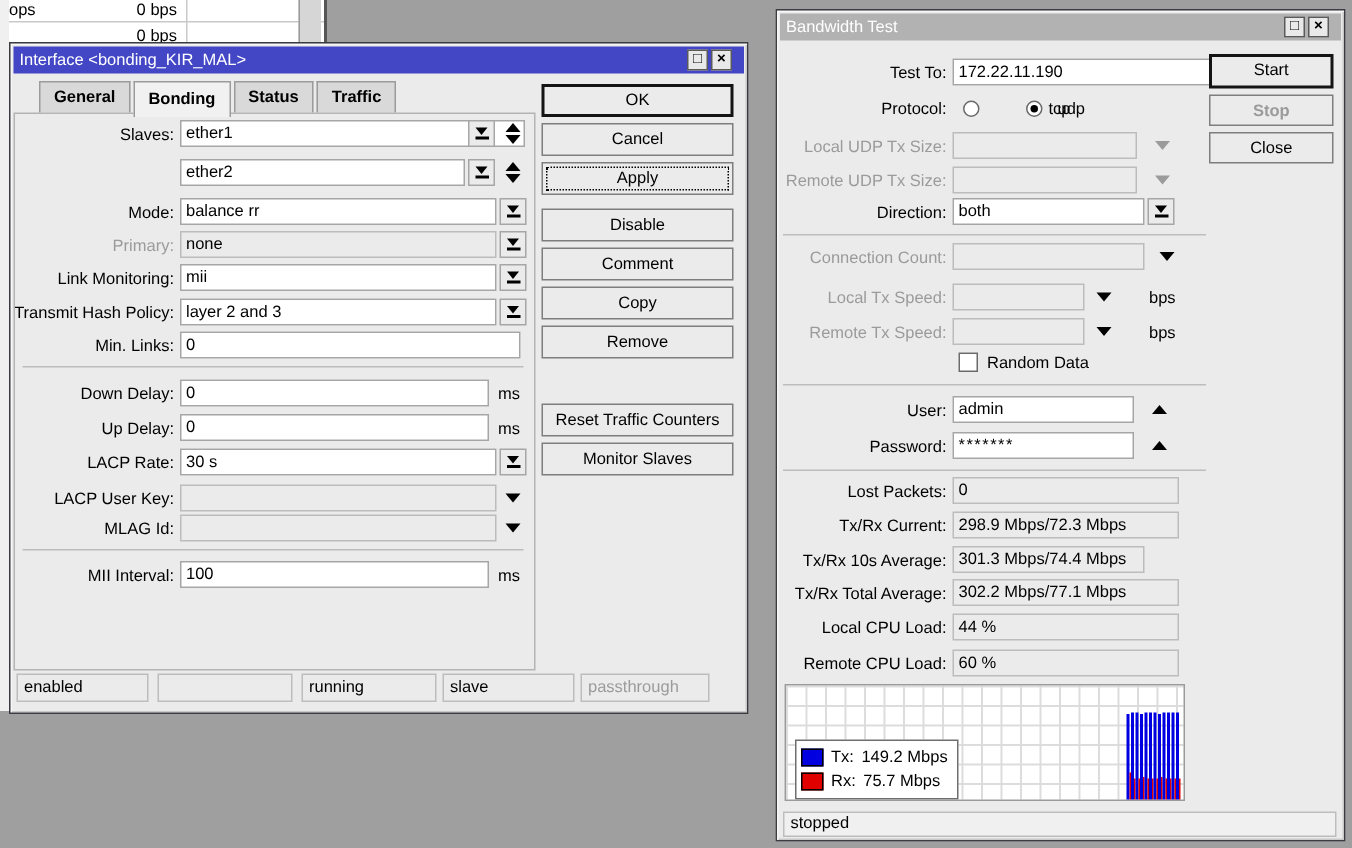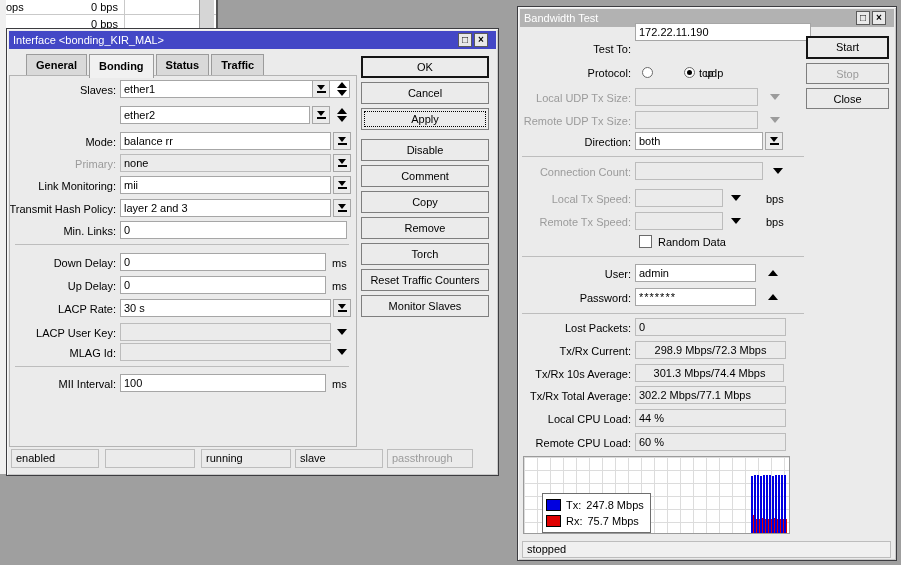--- a/index.html
+++ b/index.html
@@ -48,36 +48,36 @@
               border-top:6px solid #000; }
   .arr { position:absolute; width:0; height:0; }
   .arr.down { border-left:5px solid transparent; border-right:5px solid transparent; border-top:6px solid #000; }
   .arr.up   { border-left:5px solid transparent; border-right:5px solid transparent; border-bottom:6px solid #000; }
   .arr.gray { border-top-color:#9b9b9b; }
   .sep { position:absolute; height:1px; background:#bdbdbd; }
   .btn { position:absolute; box-sizing:border-box; background:#ebebeb; border:1px solid #7e7e7e;
          text-align:center; line-height:20px; }
   .btn.default { border:2px solid #141414; line-height:18px; }
   .btn.focusd  { outline:1px dotted #000; outline-offset:-4px; }
-  .btn.dis { color:#9b9b9b; }
+  .btn.dis { color:#9b9b9b;font-weight:bold; }
   .statcell { position:absolute; height:19px; box-sizing:border-box; border:1px solid #bdbdbd;
               line-height:17px; padding:0 4px; white-space:nowrap; overflow:hidden; }
   .radio { position:absolute; width:11px; height:11px; border-radius:50%; background:#fff;
            border:1px solid #6a6a6a; box-sizing:border-box; }
   .radio.checked::after { content:""; display:block; width:5px; height:5px; border-radius:50%;
            background:#000; margin:2px; }
   .checkbox { position:absolute; width:13px; height:13px; box-sizing:border-box;
            background:#fff; border:1px solid #6a6a6a; }
 
   
   .graph { position:absolute; background:#fff; border:1px solid #9b9b9b; box-sizing:border-box;
            background-image:linear-gradient(to right,#dcdcdc 1px,transparent 1px),
                             linear-gradient(to bottom,#dcdcdc 1px,transparent 1px);
            background-size:13px 13px; }
-  .legend { position:absolute; background:#fff; border:1px solid #6e6e6e; padding:3px 6px 3px 3px;margin-left:12px; }
+  .legend { position:absolute; background:#fff; border:1px solid #6e6e6e; padding:3px 6px 3px 3px; }
   .legend-row { display:flex; align-items:center; gap:5px; height:16px; }
   .swatch { width:15px; height:12px; border:1px solid #000; box-sizing:border-box; }
   .bars { position:absolute; right:2px; bottom:0; top:0; display:flex; align-items:flex-end; }
   .statusbar { position:absolute; box-sizing:border-box; border:1px solid #bdbdbd; background:#f0f0f0;
                line-height:15px; padding:0 4px; }
 
   
   .leftstrip { position:absolute; left:0; top:0; width:6px; height:474px;
                background:#f0f0f0; border-right:2px solid #9a9a9a; }
   .bgfrag { position:absolute; left:6px; top:0; width:212px; height:28px; background:#fff;
@@ -198,40 +198,39 @@
   <div class="inp" style="left:113px;top:345px;width:206px;">100</div>
   <span class="lbl2" style="left:325px;top:346px;">ms</span>
 
   <div class="btn default" style="left:354px;top:27px;width:128px;height:22px;">OK</div>
   <div class="btn" style="left:354px;top:53px;width:128px;height:22px;">Cancel</div>
   <div class="btn focusd" style="left:354px;top:79px;width:128px;height:22px;">Apply</div>
   <div class="btn" style="left:354px;top:110px;width:128px;height:22px;">Disable</div>
   <div class="btn" style="left:354px;top:136px;width:128px;height:22px;">Comment</div>
   <div class="btn" style="left:354px;top:162px;width:128px;height:22px;">Copy</div>
   <div class="btn" style="left:354px;top:188px;width:128px;height:22px;">Remove</div>
-  <div class="btn" style="left:354px;top:214px;width:128px;height:22px;">Torch</div>
   <div class="btn" style="left:354px;top:240px;width:128px;height:22px;">Reset Traffic Counters</div>
   <div class="btn" style="left:354px;top:266px;width:128px;height:22px;">Monitor Slaves</div>
 
   <div class="statcell" style="left:4px;top:420px;width:88px;">enabled</div>
   <div class="statcell" style="left:98px;top:420px;width:90px;"></div>
   <div class="statcell" style="left:194px;top:420px;width:90px;">running</div>
   <div class="statcell" style="left:288px;top:420px;width:88px;">slave</div>
   <div class="statcell dim" style="left:380px;top:420px;width:86px;">passthrough</div>
 </div>
 
 <div class="win" style="left:517px;top:6px;width:378px;height:553px;">
   <div class="titlebar gray">
     <span>Bandwidth Test</span>
     <span class="tb-btn" style="right:24px;">□</span>
     <span class="tb-btn" style="right:8px;">×</span>
   </div>
 
   <span class="lbl" style="right:265px;top:33px;">Test To:</span>
-  <div class="inp" style="left:117px;top:16px;width:176px;">172.22.11.190</div>
+  <div class="inp" style="left:117px;top:32px;width:176px;">172.22.11.190</div>
 
   <span class="lbl" style="right:265px;top:57px;">Protocol:</span>
   <span class="radio" style="left:124px;top:60px;"></span>
   <span class="lbl2" style="left:155px;top:57px;margin-left:32px;">udp</span>
   <span class="radio checked" style="left:166px;top:60px;"></span>
   <span class="lbl2" style="left:181px;top:57px;">tcp</span>
 
   <span class="lbl dis" style="right:265px;top:82px;">Local UDP Tx Size:</span>
   <div class="inp dis" style="left:117px;top:81px;width:123px;"></div>
   <span class="arr down gray" style="left:252px;top:87px;"></span>
@@ -275,24 +274,24 @@
   <span class="lbl" style="right:265px;top:282px;">Password:</span>
   <div class="inp pw" style="left:117px;top:281px;width:121px;">*******</div>
   <span class="arr up" style="left:250px;top:287px;"></span>
 
   <div class="sep" style="left:4px;top:306px;width:282px;"></div>
 
   <span class="lbl" style="right:265px;top:312px;">Lost Packets:</span>
   <div class="inp dis" style="left:117px;top:311px;width:151px;">0</div>
 
   <span class="lbl" style="right:265px;top:335px;">Tx/Rx Current:</span>
-  <div class="inp dis" style="left:117px;top:334px;width:151px;text-align:center;">298.9 Mbps/72.3 Mbps</div>
+  <div class="inp dis" style="left:117px;top:334px;width:151px;">298.9 Mbps/72.3 Mbps</div>
 
   <span class="lbl" style="right:265px;top:358px;">Tx/Rx 10s Average:</span>
-  <div class="inp dis" style="left:117px;top:357px;width:149px;text-align:center;">301.3 Mbps/74.4 Mbps</div>
+  <div class="inp dis" style="left:117px;top:357px;width:128px;">301.3 Mbps/74.4 Mbps</div>
 
   <span class="lbl" style="right:265px;top:380px;">Tx/Rx Total Average:</span>
   <div class="inp dis" style="left:117px;top:379px;width:151px;">302.2 Mbps/77.1 Mbps</div>
 
   <span class="lbl" style="right:265px;top:403px;">Local CPU Load:</span>
   <div class="inp dis" style="left:117px;top:402px;width:151px;">44 %</div>
 
   <span class="lbl" style="right:265px;top:427px;">Remote CPU Load:</span>
   <div class="inp dis" style="left:117px;top:426px;width:151px;">60 %</div>
 
@@ -324,21 +323,21 @@
         <div style="width: 1.5px; background: rgb(224, 0, 0); height: 19%;"></div>
         <div style="width: 1.5px; background: rgb(0, 0, 224); height: 76.25%;"></div>
         <div style="width: 1.5px; background: rgb(224, 0, 0); height: 18.5%;"></div>
         <div style="width: 1.5px; background: rgb(0, 0, 224); height: 76%;"></div>
         <div style="width: 1.5px; background: rgb(224, 0, 0); height: 19%;"></div>
       </div>
     <div class="legend" style="left:6px;top:36px;">
       <div class="legend-row">
         <span class="swatch" style="background: rgb(0, 0, 224);"></span>
         <span>Tx:</span>
-        <span>247.8 Mbps</span>
+        <span>149.2 Mbps</span>
       </div>
       <div class="legend-row">
         <span class="swatch" style="background: rgb(224, 0, 0);"></span>
         <span>Rx:</span>
         <span>75.7 Mbps</span>
       </div>
     </div>
   </div>
 
   <div class="statusbar" style="left:4px;top:534px;width:369px;height:17px;">stopped</div>

